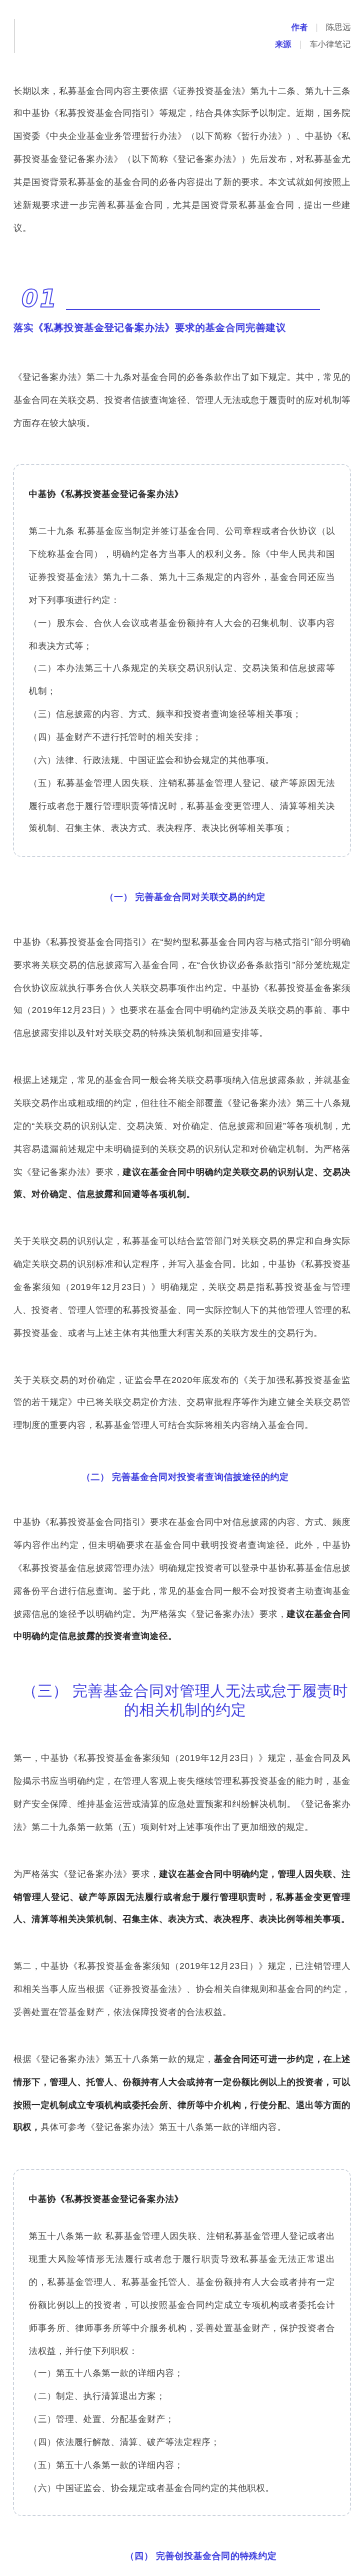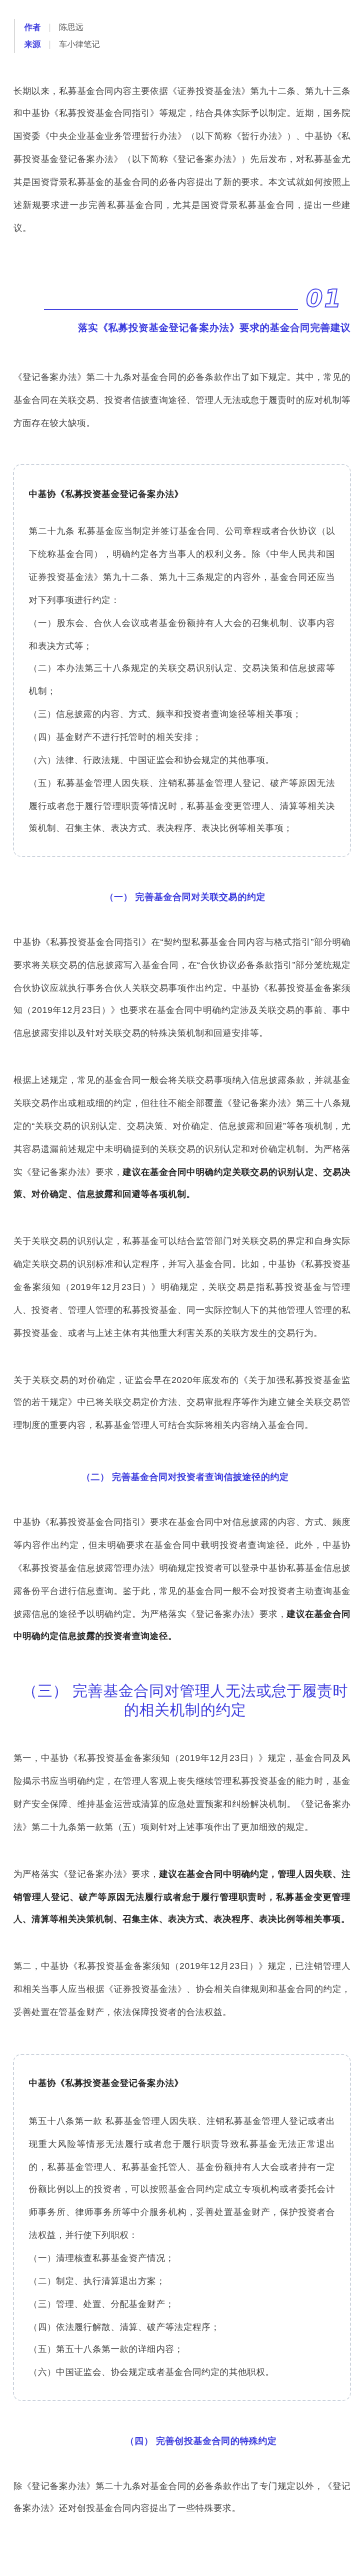--- a/index.html
+++ b/index.html
@@ -11,38 +11,38 @@
     -webkit-font-smoothing:antialiased;
   }
   .page{padding:15.5px 13.4px 31px;}
 
   
   .byline{
     border-left:1.5px solid #d9d9d9;
     padding-left:8.8px;
     margin:3.1px 0 27px 1px;
   }
-  .byline-row{font-size:8.2px;line-height:17px;}
+  .byline-row{font-size:8.2px;line-height:17px;text-align:right;}
   .byline-label{color:#3e3ede;font-weight:bold;}
   .byline-sep{color:#c4c4c4;padding:0 5.2px;}
   .byline-value{color:#595959;}
 
   
   .para{
     font-size:8.8px;
     line-height:2.6;
     letter-spacing:0.3px;
     text-align:justify;
     margin:24px 0;
     color:#404040;
   }
   .para b{color:#262626;font-weight:bold;}
 
   
-  .section-head{margin:45px 0 31px;text-align:right;}
+  .section-head{margin:45px 0 31px;text-align:left;}
   .sec-num-wrap{position:relative;height:30px;}
   .sec-line{
     position:absolute;left:9%;right:9%;top:24px;
     border-top:1px solid #4343e0;
   }
   .sec-num{
     position:relative;display:inline-block;z-index:1;
     background:#ffffff;padding:0 8.2px;
     font-family:"DejaVu Sans","Liberation Sans",sans-serif;
     font-size:24px;line-height:29px;
@@ -114,24 +114,25 @@
       <p class="para"><span>中基协《私募投资基金合同指引》在“契约型私募基金合同内容与格式指引”部分明确要求将关联交易的信息披露写入基金合同，在“合伙协议必备条款指引”部分笼统规定合伙协议应就执行事务合伙人关联交易事项作出约定。中基协《私募投资基金备案须知（2019年12月23日）》也要求在基金合同中明确约定涉及关联交易的事前、事中信息披露安排以及针对关联交易的特殊决策机制和回避安排等。</span></p>
       <p class="para"><span>根据上述规定，常见的基金合同一般会将关联交易事项纳入信息披露条款，并就基金关联交易作出或粗或细的约定，但往往不能全部覆盖《登记备案办法》第三十八条规定的“关联交易的识别认定、交易决策、对价确定、信息披露和回避”等各项机制，尤其容易遗漏前述规定中未明确提到的关联交易的识别认定和对价确定机制。为严格落实《登记备案办法》要求，</span><b>建议在基金合同中明确约定关联交易的识别认定、交易决策、对价确定、信息披露和回避等各项机制。</b></p>
       <p class="para"><span>关于关联交易的识别认定，私募基金可以结合监管部门对关联交易的界定和自身实际确定关联交易的识别标准和认定程序，并写入基金合同。比如，中基协《私募投资基金备案须知（2019年12月23日）》明确规定，关联交易是指私募投资基金与管理人、投资者、管理人管理的私募投资基金、同一实际控制人下的其他管理人管理的私募投资基金、或者与上述主体有其他重大利害关系的关联方发生的交易行为。</span></p>
       <p class="para"><span>关于关联交易的对价确定，证监会早在2020年底发布的《关于加强私募投资基金监管的若干规定》中已将关联交易定价方法、交易审批程序等作为建立健全关联交易管理制度的重要内容，私募基金管理人可结合实际将相关内容纳入基金合同。</span></p>
       <h3 class="sub-heading" style="font-size: 9px; font-weight: bold;">（二） 完善基金合同对投资者查询信披途径的约定</h3>
       <p class="para"><span>中基协《私募投资基金合同指引》要求在基金合同中对信息披露的内容、方式、频度等内容作出约定，但未明确要求在基金合同中载明投资者查询途径。此外，中基协《私募投资基金信息披露管理办法》明确规定投资者可以登录中基协私募基金信息披露备份平台进行信息查询。鉴于此，常见的基金合同一般不会对投资者主动查询基金披露信息的途径予以明确约定。为严格落实《登记备案办法》要求，</span><b>建议在基金合同中明确约定信息披露的投资者查询途径。</b></p>
       <h3 class="sub-heading" style="font-size: 15px; font-weight: normal;">（三） 完善基金合同对管理人无法或怠于履责时的相关机制的约定</h3>
       <p class="para"><span>第一，中基协《私募投资基金备案须知（2019年12月23日）》规定，基金合同及风险揭示书应当明确约定，在管理人客观上丧失继续管理私募投资基金的能力时，基金财产安全保障、维持基金运营或清算的应急处置预案和纠纷解决机制。《登记备案办法》第二十九条第一款第（五）项则针对上述事项作出了更加细致的规定。</span></p>
       <p class="para"><span>为严格落实《登记备案办法》要求，</span><b>建议在基金合同中明确约定，管理人因失联、注销管理人登记、破产等原因无法履行或者怠于履行管理职责时，私募基金变更管理人、清算等相关决策机制、召集主体、表决方式、表决程序、表决比例等相关事项。</b></p>
       <p class="para"><span>第二，中基协《私募投资基金备案须知（2019年12月23日）》规定，已注销管理人和相关当事人应当根据《证券投资基金法》、协会相关自律规则和基金合同的约定，妥善处置在管基金财产，依法保障投资者的合法权益。</span></p>
+      <p class="para"><span>根据《登记备案办法》第五十八条第一款的规定，</span><b>基金合同还可进一步约定，在上述情形下，管理人、托管人、份额持有人大会或持有一定份额比例以上的投资者，可以按照一定机制成立专项机构或委托会所、律所等中介机构，行使分配、退出等方面的职权，</b><span>具体可参考《登记备案办法》第五十八条第一款的详细内容。</span></p>
       <div class="quote-box">
         <div class="box-title">中基协《私募投资基金登记备案办法》</div>
         <p class="q-para">第五十八条第一款 私募基金管理人因失联、注销私募基金管理人登记或者出现重大风险等情形无法履行或者怠于履行职责导致私募基金无法正常退出的，私募基金管理人、私募基金托管人、基金份额持有人大会或者持有一定份额比例以上的投资者，可以按照基金合同约定成立专项机构或者委托会计师事务所、律师事务所等中介服务机构，妥善处置基金财产，保护投资者合法权益，并行使下列职权：</p>
-        <p class="q-para">（一）清理核查私募基金资产情况；</p>
+        <p class="q-para">（一）第五十八条第一款的详细内容；</p>
         <p class="q-para">（二）制定、执行清算退出方案；</p>
         <p class="q-para">（三）管理、处置、分配基金财产；</p>
         <p class="q-para">（四）依法履行解散、清算、破产等法定程序；</p>
         <p class="q-para">（五）第五十八条第一款的详细内容；</p>
         <p class="q-para">（六）中国证监会、协会规定或者基金合同约定的其他职权。</p>
       </div>
       <h3 class="sub-heading" style="font-size: 9px; font-weight: bold; margin-left: 32px;">（四） 完善创投基金合同的特殊约定</h3>
       <p class="para"><span>除《登记备案办法》第二十九条对基金合同的必备条款作出了专门规定以外，《登记备案办法》还对创投基金合同内容提出了一些特殊要求。</span></p>
     </div>
 

